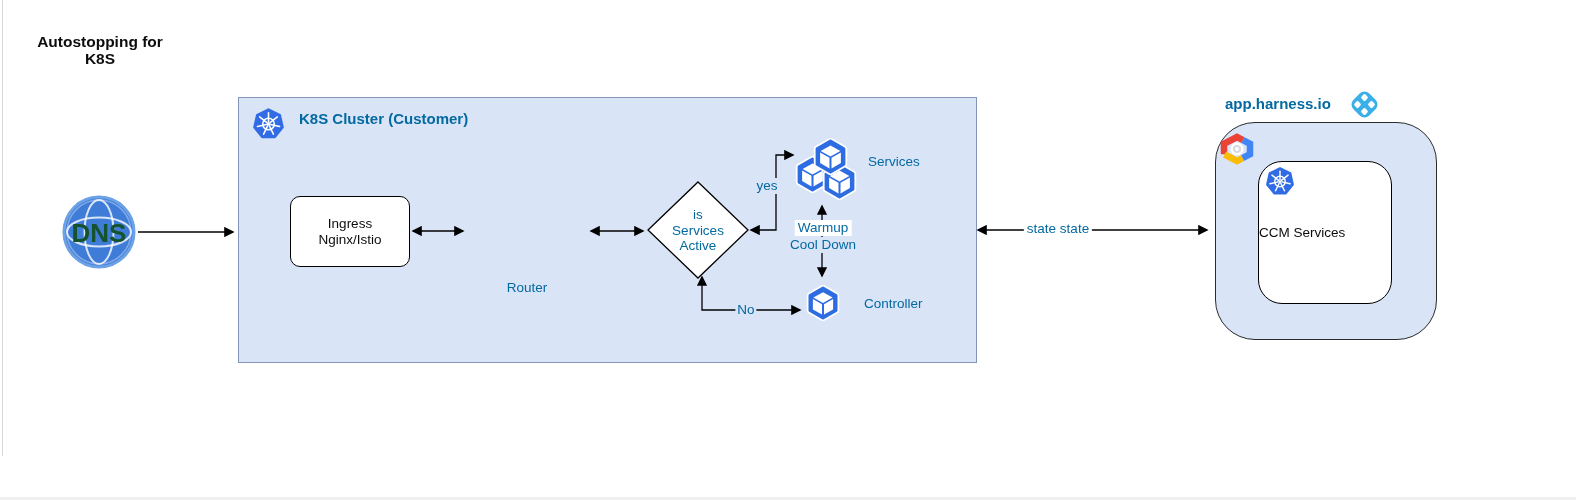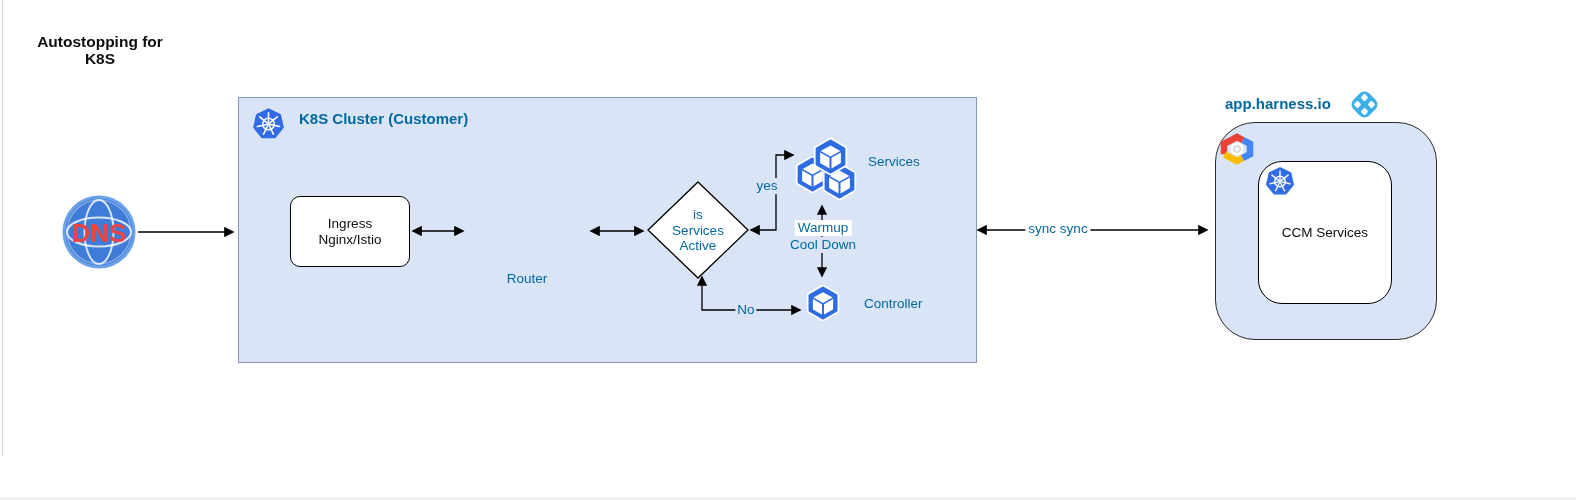--- a/index.html
+++ b/index.html
@@ -11,21 +11,21 @@
   .bold{font-weight:bold;}
   .node-box{position:absolute;background:#ffffff;border:1px solid #000;border-radius:10px;
             display:flex;align-items:center;justify-content:center;text-align:center;
             font-size:13.5px;line-height:16px;z-index:3;}
   .cluster{position:absolute;left:238px;top:97px;width:737px;height:264px;
            background:#d9e4f7;border:1px solid #8595ba;z-index:1;}
   .harness-container{position:absolute;left:1215px;top:122px;width:220px;height:216px;
            background:#d9e4f7;border:1.6px solid #2b2b2b;border-radius:40px;z-index:1;}
   .ccm-box{position:absolute;left:1258px;top:161px;width:132px;height:141px;
            background:#ffffff;border:1.3px solid #000;border-radius:24px;z-index:2;
-           display:flex;align-items:center;justify-content:center;font-size:13.5px;}
+           display:flex;align-items:center;justify-content:flex-start;font-size:13.5px;}
   .title-block{position:absolute;left:20px;top:33px;width:160px;text-align:center;
            font-weight:bold;font-size:15.5px;line-height:17px;z-index:3;}
   .edge-lbl{z-index:6;}
   .mask-blue{background:#d9e4f7;padding:0 2px;}
   .mask-white{background:#ffffff;padding:0 3px;}
   svg.icon{position:absolute;z-index:3;}
   #overlay{position:absolute;left:0;top:0;z-index:4;}
   .canvas-edge{position:absolute;left:2px;top:0;width:1px;height:456px;background:#d8d8d8;z-index:0;}
   .bottom-edge{position:absolute;left:0;bottom:0;width:100%;height:3px;background:#f0f0f1;z-index:0;}
 </style>
@@ -67,36 +67,36 @@
       </symbol>
     </defs>
   </svg>
 
   <svg class="icon" style="left:61px;top:194px" width="76" height="76" viewBox="0 0 76 76">
     <circle cx="38" cy="38" r="35" fill="#3e7cd7" stroke="#6ba1e6" stroke-width="3"></circle>
     <circle cx="38" cy="38" r="32" fill="none" stroke="rgba(255,255,255,0.35)" stroke-width="1.5"></circle>
     <ellipse cx="38" cy="38" rx="14.5" ry="32" fill="none" stroke="rgba(255,255,255,0.8)" stroke-width="2"></ellipse>
     <ellipse cx="38" cy="38" rx="32" ry="14.5" fill="none" stroke="rgba(255,255,255,0.8)" stroke-width="2"></ellipse>
   </svg>
-  <div class="lbl ctr bold" style="left:99px;top:233px;font-size:26px;color:#ef4444;z-index:5">DNS</div>
+  <div class="lbl ctr bold" style="left:99px;top:233px;font-size:26px;color:#14532d;z-index:5">DNS</div>
 
   <div class="cluster"></div>
   <svg class="icon" style="left:252px;top:107px" width="33" height="34" viewBox="0 0 32 33">
       <use href="#k8s"></use>
     </svg>
   <div class="lbl bold" style="left:299px;top:111px;font-size:15px;z-index:3">K8S Cluster (Customer)</div>
 
   <div class="node-box" style="left:290px;top:196px;width:118px;height:69px">
     <div>
       <span style="display:block">Ingress</span>
       <span style="display:block">Nginx/Istio</span>
     </div>
   </div>
 
-  <div class="lbl" style="left:468px;top:271px;width:118px;text-align:center;z-index:3">Router</div>
+  <div class="lbl" style="left:468px;top:280px;width:118px;text-align:center;z-index:3">Router</div>
 
   <svg class="icon" style="left:645px;top:179px;z-index:3" width="106" height="102" viewBox="0 0 106 102">
     <polygon points="53,3 103,51 53,99 3,51" fill="#ffffff" stroke="#000" stroke-width="1.3"></polygon>
   </svg>
   <div class="lbl ctr" style="left:698px;top:230px;text-align:center;line-height:15.5px;z-index:5">
     <span style="display:block">is</span>
     <span style="display:block">Services</span>
     <span style="display:block">Active</span>
   </div>
 
@@ -132,21 +132,21 @@
       <path d="M822,206 V276" marker-start="url(#arr)" marker-end="url(#arr)"></path>
       <path d="M702,277 V310 H800" marker-start="url(#arr)" marker-end="url(#arr)"></path>
       <path d="M978,230 H1207" marker-start="url(#arr)" marker-end="url(#arr)"></path>
     </g>
   </svg>
 
   <div class="lbl ctr edge-lbl mask-blue" style="left:767px;top:186px">yes</div>
   <div class="lbl ctr edge-lbl mask-blue" style="left:746px;top:310px">No</div>
   <div class="lbl ctr edge-lbl mask-white" style="left:823px;top:228px">Warmup</div>
   <div class="lbl ctr edge-lbl mask-blue" style="left:823px;top:245px">Cool Down</div>
-  <div class="lbl ctr edge-lbl mask-white" style="left:1058px;top:229px">sync sync</div>
+  <div class="lbl ctr edge-lbl mask-white" style="left:1058px;top:229px">state state</div>
 
   <div class="lbl bold" style="left:1225px;top:96px;font-size:15px;z-index:3">app.harness.io</div>
   <svg class="icon" style="left:1347px;top:87px" width="35" height="35" viewBox="0 0 36 36">
     <rect x="6.5" y="6.5" width="23" height="23" rx="7" fill="#3bafe8" transform="rotate(45 18 18)"></rect>
     <g fill="#ffffff">
       <rect x="15.1" y="7.9" width="5.8" height="5.8" rx="1.6" transform="rotate(45 18 10.8)"></rect>
       <rect x="7.9" y="15.1" width="5.8" height="5.8" rx="1.6" transform="rotate(45 10.8 18)"></rect>
       <rect x="22.3" y="15.1" width="5.8" height="5.8" rx="1.6" transform="rotate(45 25.2 18)"></rect>
       <rect x="15.1" y="22.3" width="5.8" height="5.8" rx="1.6" transform="rotate(45 18 25.2)"></rect>
     </g>

